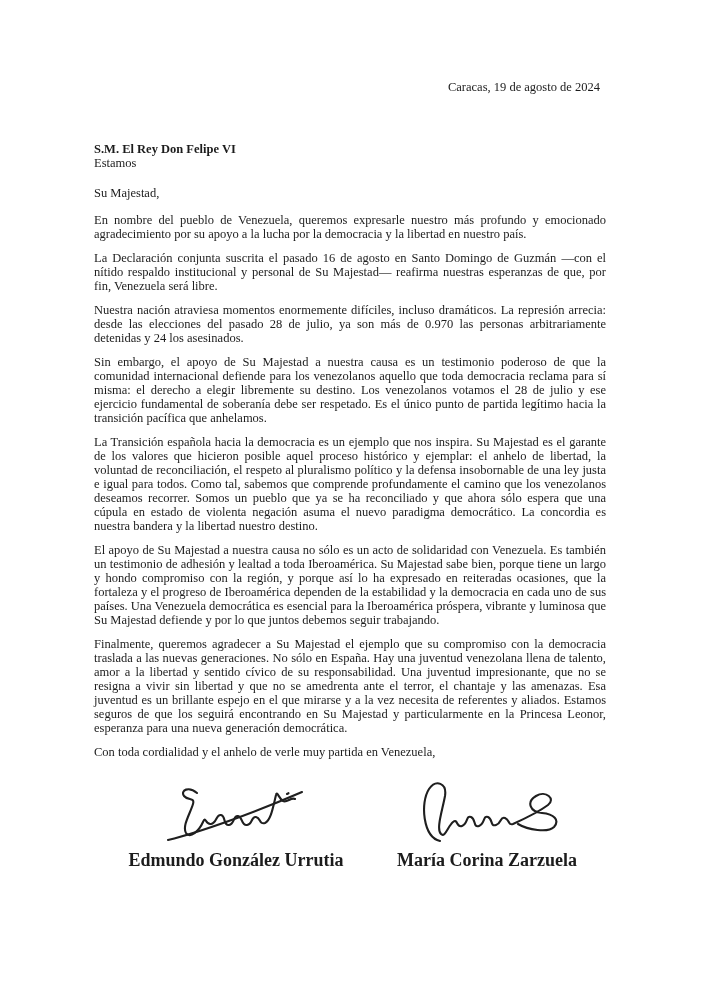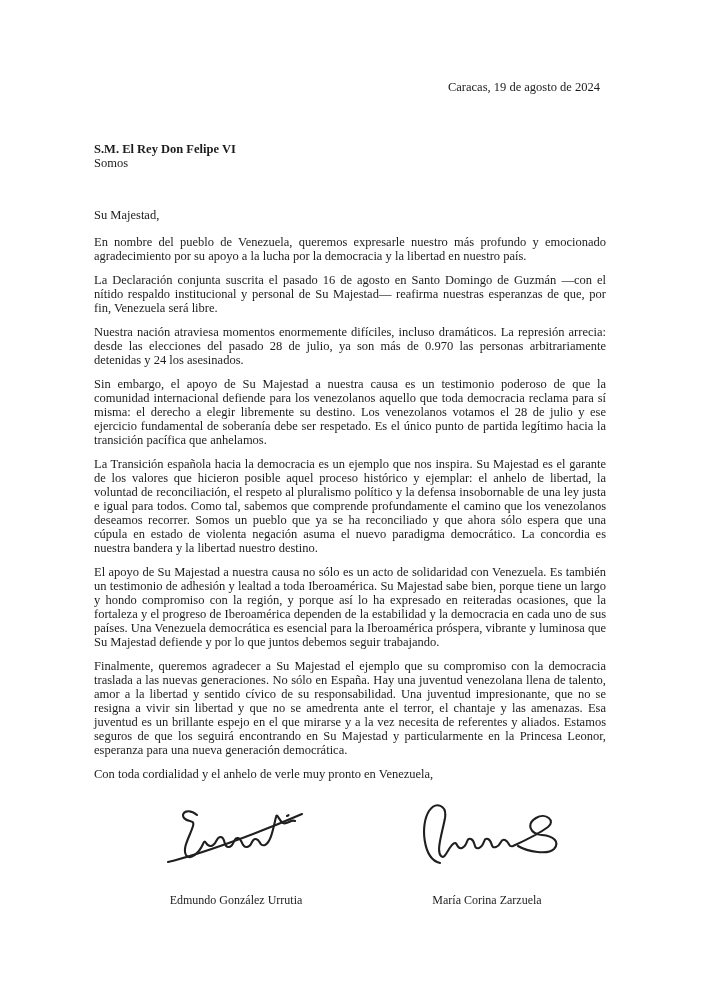--- a/index.html
+++ b/index.html
@@ -28,21 +28,21 @@
     padding-right: 10px;
     white-space: nowrap;
   }
   .recipient {
     margin-top: 48px;
   }
   .recipient-name {
     font-weight: bold;
   }
   .salutation {
-    margin-top: 38px;
+    margin-top: 16px;
   }
   p.para {
     margin: 10px 4px 0 0;
     text-align: justify;
     text-justify: inter-word;
   }
   p.para:first-of-type {
     margin-top: 13px;
   }
   .closing {
@@ -62,56 +62,56 @@
   }
   .sig-art {
     height: 68px;
     display: flex;
     align-items: flex-end;
   }
   .sig-art svg {
     display: block;
   }
   .sig-name {
-    margin-top: 26px;
-    font-weight: normal;
-    font-size: 12px;
+    margin-top: 8px;
+    font-weight: bold;
+    font-size: 18px;
     white-space: nowrap;
   }
   .sig-stroke {
     fill: none;
     stroke: #1f1f1f;
     stroke-width: 2.1;
     stroke-linecap: round;
     stroke-linejoin: round;
   }
 </style>
 </head>
 <body>
 
 <div class="page">
 
   <div class="dateline">Caracas, 19 de agosto de 2024</div>
 
   <div class="recipient">
     <div class="recipient-name">S.M. El Rey Don Felipe VI</div>
-    <div>Somos</div>
+    <div>Estamos</div>
   </div>
 
   <div class="salutation">Su Majestad,</div>
 
   <p class="para">En nombre del pueblo de Venezuela, queremos expresarle nuestro más profundo y emocionado agradecimiento por su apoyo a la lucha por la democracia y la libertad en nuestro país.</p>
   <p class="para">La Declaración conjunta suscrita el pasado 16 de agosto en Santo Domingo de Guzmán —con el nítido respaldo institucional y personal de Su Majestad— reafirma nuestras esperanzas de que, por fin, Venezuela será libre.</p>
   <p class="para">Nuestra nación atraviesa momentos enormemente difíciles, incluso dramáticos. La represión arrecia: desde las elecciones del pasado 28 de julio, ya son más de 0.970 las personas arbitrariamente detenidas y 24 los asesinados.</p>
   <p class="para">Sin embargo, el apoyo de Su Majestad a nuestra causa es un testimonio poderoso de que la comunidad internacional defiende para los venezolanos aquello que toda democracia reclama para sí misma: el derecho a elegir libremente su destino. Los venezolanos votamos el 28 de julio y ese ejercicio fundamental de soberanía debe ser respetado. Es el único punto de partida legítimo hacia la transición pacífica que anhelamos.</p>
   <p class="para">La Transición española hacia la democracia es un ejemplo que nos inspira. Su Majestad es el garante de los valores que hicieron posible aquel proceso histórico y ejemplar: el anhelo de libertad, la voluntad de reconciliación, el respeto al pluralismo político y la defensa insobornable de una ley justa e igual para todos. Como tal, sabemos que comprende profundamente el camino que los venezolanos deseamos recorrer. Somos un pueblo que ya se ha reconciliado y que ahora sólo espera que una cúpula en estado de violenta negación asuma el nuevo paradigma democrático. La concordia es nuestra bandera y la libertad nuestro destino.</p>
   <p class="para">El apoyo de Su Majestad a nuestra causa no sólo es un acto de solidaridad con Venezuela. Es también un testimonio de adhesión y lealtad a toda Iberoamérica. Su Majestad sabe bien, porque tiene un largo y hondo compromiso con la región, y porque así lo ha expresado en reiteradas ocasiones, que la fortaleza y el progreso de Iberoamérica dependen de la estabilidad y la democracia en cada uno de sus países. Una Venezuela democrática es esencial para la Iberoamérica próspera, vibrante y luminosa que Su Majestad defiende y por lo que juntos debemos seguir trabajando.</p>
   <p class="para">Finalmente, queremos agradecer a Su Majestad el ejemplo que su compromiso con la democracia traslada a las nuevas generaciones. No sólo en España. Hay una juventud venezolana llena de talento, amor a la libertad y sentido cívico de su responsabilidad. Una juventud impresionante, que no se resigna a vivir sin libertad y que no se amedrenta ante el terror, el chantaje y las amenazas. Esa juventud es un brillante espejo en el que mirarse y a la vez necesita de referentes y aliados. Estamos seguros de que los seguirá encontrando en Su Majestad y particularmente en la Princesa Leonor, esperanza para una nueva generación democrática.</p>
 
-  <div class="closing">Con toda cordialidad y el anhelo de verle muy pronto en Venezuela,</div>
+  <div class="closing">Con toda cordialidad y el anhelo de verle muy partida en Venezuela,</div>
 
   <div class="signature-row">
 
     <div class="sig-block">
       <div class="sig-art">
         <svg width="150" height="62" viewBox="0 0 150 62">
           <path class="sig-stroke" d="M36,10 C28,3 19,7 23,13 C27,18 34,14 32,21 C29,31 21,43 25,50 C29,56 38,48 42,39 C45,32 44,42 50,41 C56,40 55,31 60,32 C65,33 62,43 68,42 C74,41 72,32 77,33 C82,34 80,43 86,42 C92,41 90,33 95,34 C100,35 98,42 104,40 C110,37 112,24 115,12 C116,7 118,16 122,18 C126,20 130,14 134,16"></path>
           <path class="sig-stroke" d="M7,57 C40,49 95,29 141,9"></path>
           <path class="sig-stroke" d="M126,11 l1.5,-0.8"></path>
         </svg>

